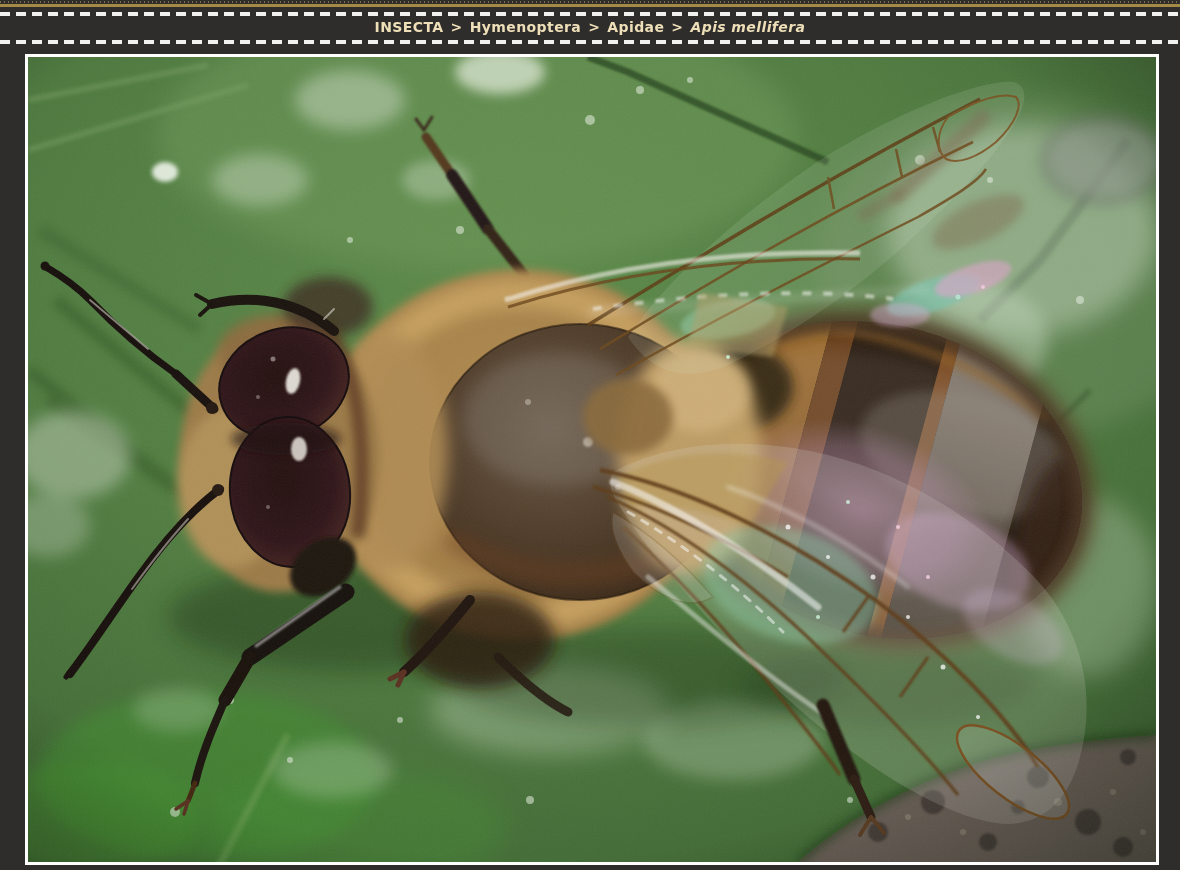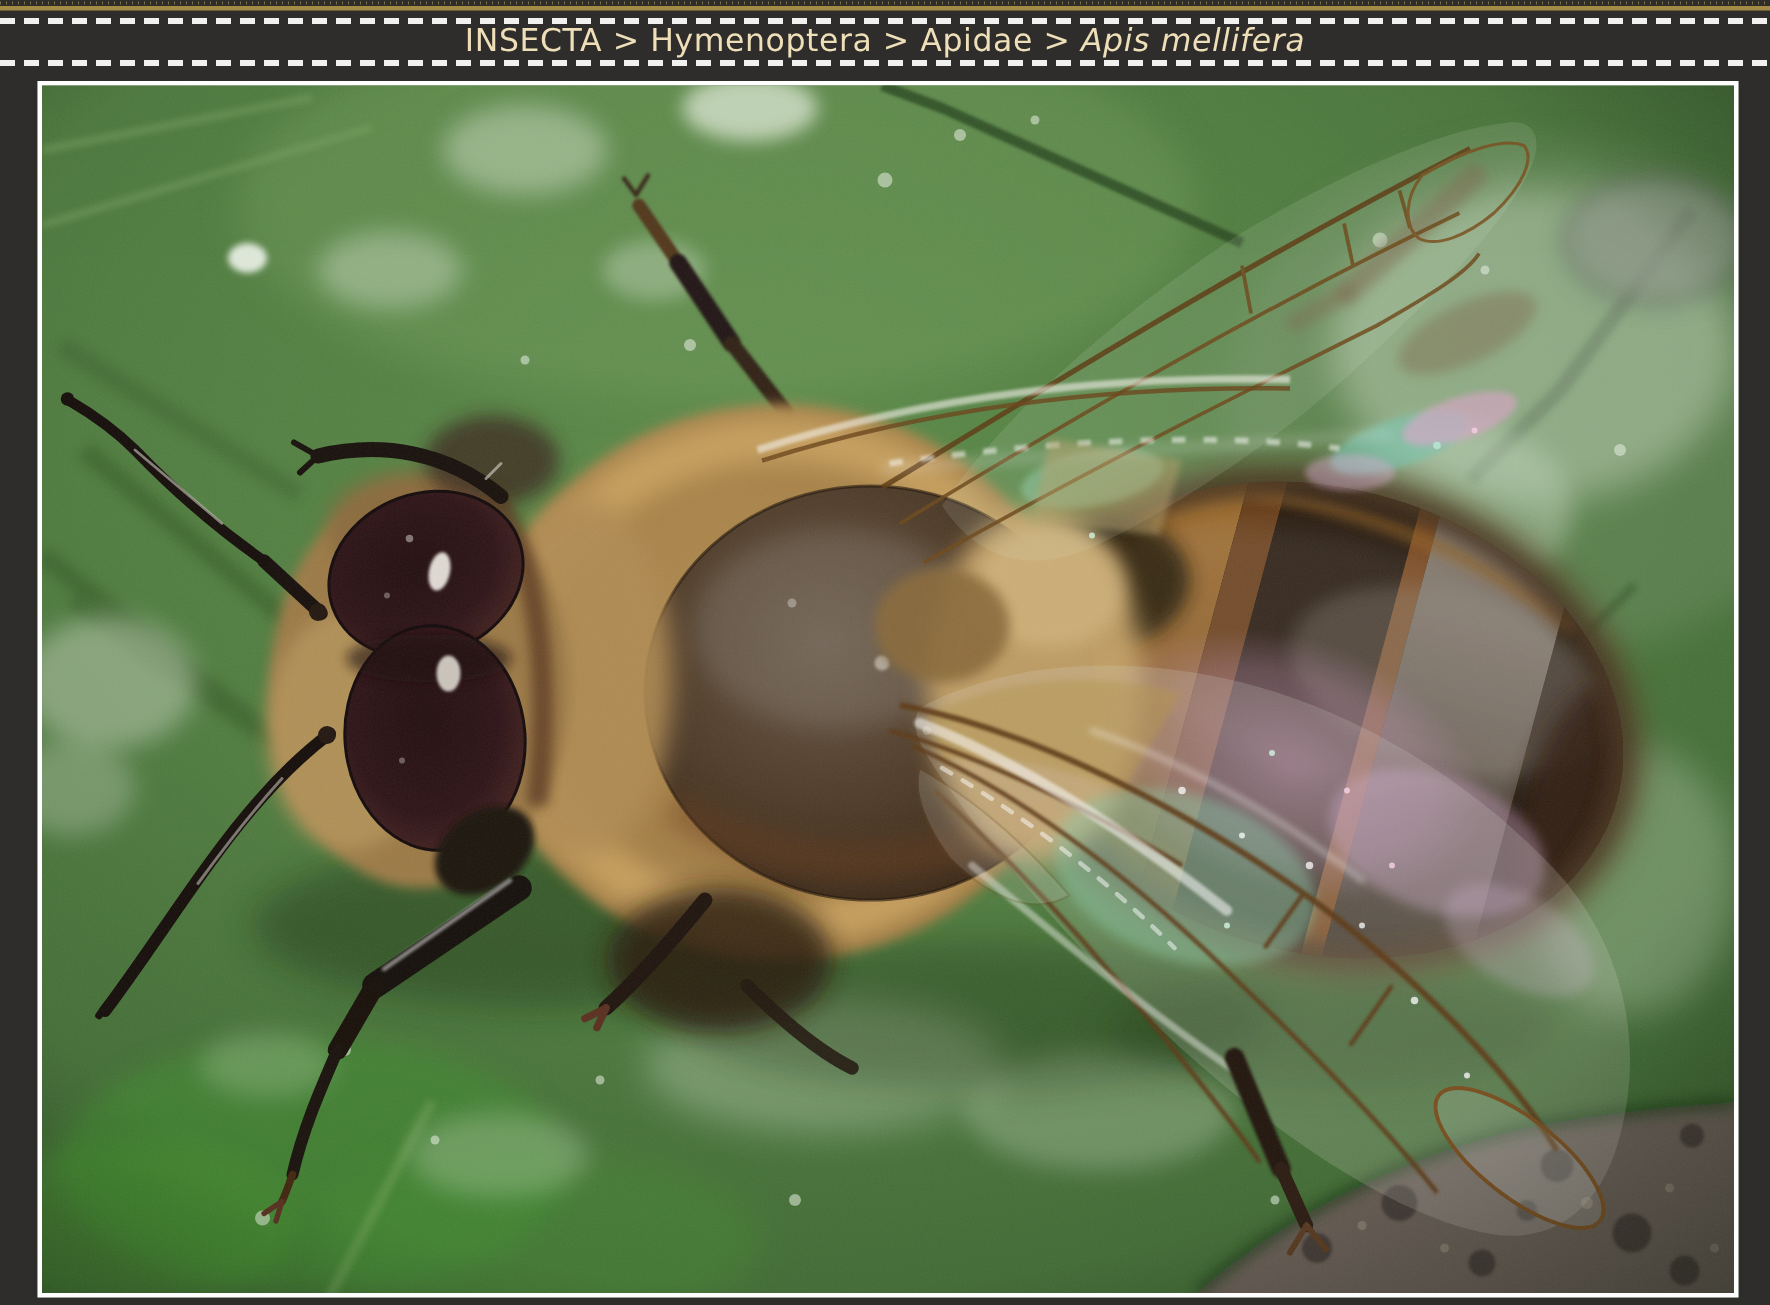--- a/index.html
+++ b/index.html
@@ -10,21 +10,21 @@
   }
   .dotline{position:absolute;top:1px;left:0;right:0;height:2px;
     background:repeating-linear-gradient(90deg,#7d6f45 0 1px,transparent 1px 4px);}
   .goldline{position:absolute;top:4px;left:0;right:0;height:3px;background:#a38b46;}
   .dashline{position:absolute;left:0;right:0;height:4px;
     background:repeating-linear-gradient(90deg,#f1f1ef 0 10px,transparent 10px 16px);}
   .dash-top{top:12px;}
   .dash-bottom{top:40px;}
   .crumb{
     position:absolute;top:17px;left:0;width:100%;text-align:center;
-    color:#eedfb8;font-weight:normal;font-size:21px;letter-spacing:.4px;line-height:20px;
+    color:#eedfb8;font-weight:bold;font-size:14px;letter-spacing:.4px;line-height:20px;
   }
   .crumb .sep{margin:0 7px;}
   .crumb .taxon{cursor:pointer;}
   .crumb .taxon.italic{font-style:italic;}
   .photo-frame{
     position:absolute;left:25px;top:54px;width:1128px;height:805px;
     border:3px solid #ffffff;background:#3d6630;
   }
   .photo-frame svg{display:block;}
 </style>

